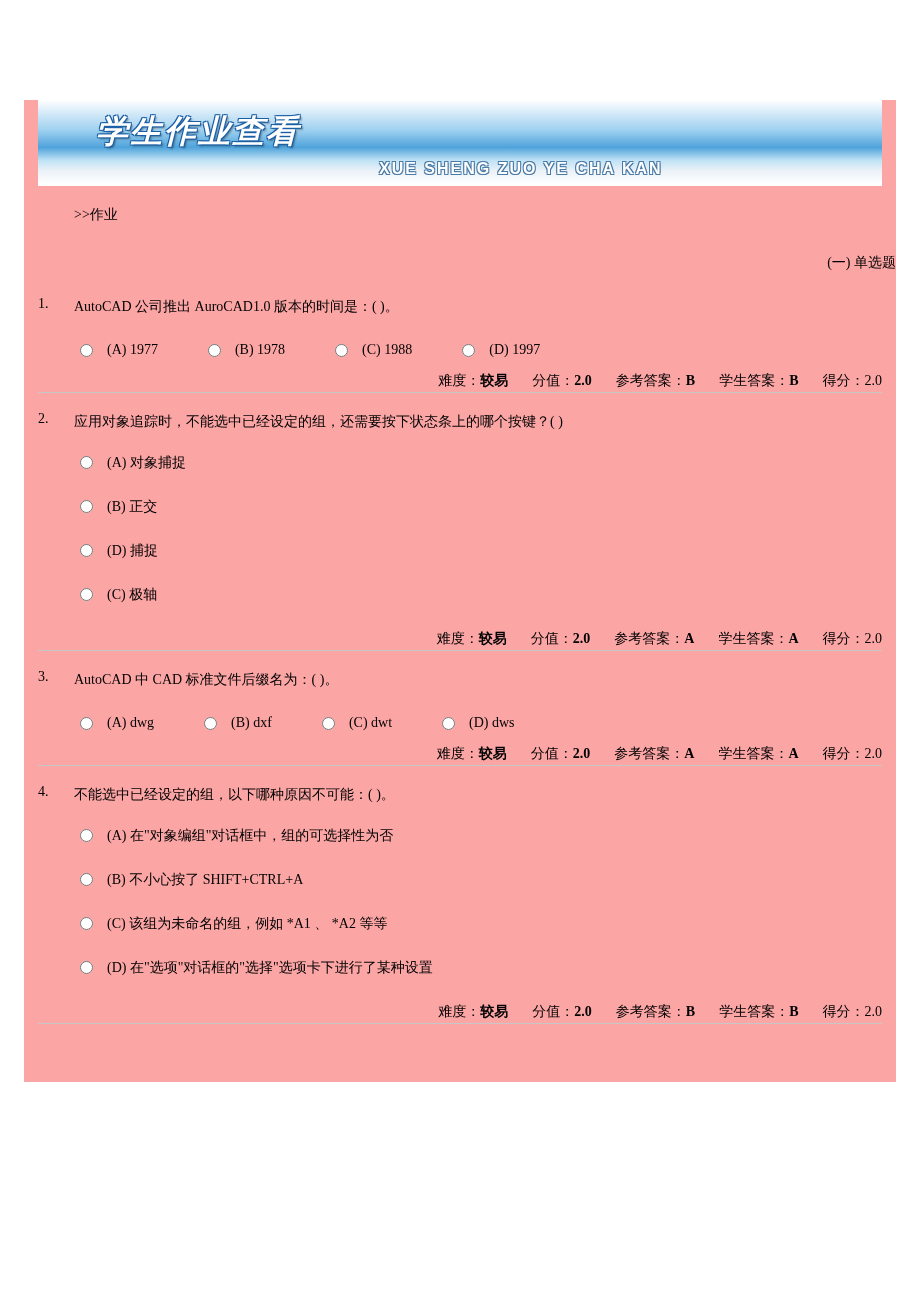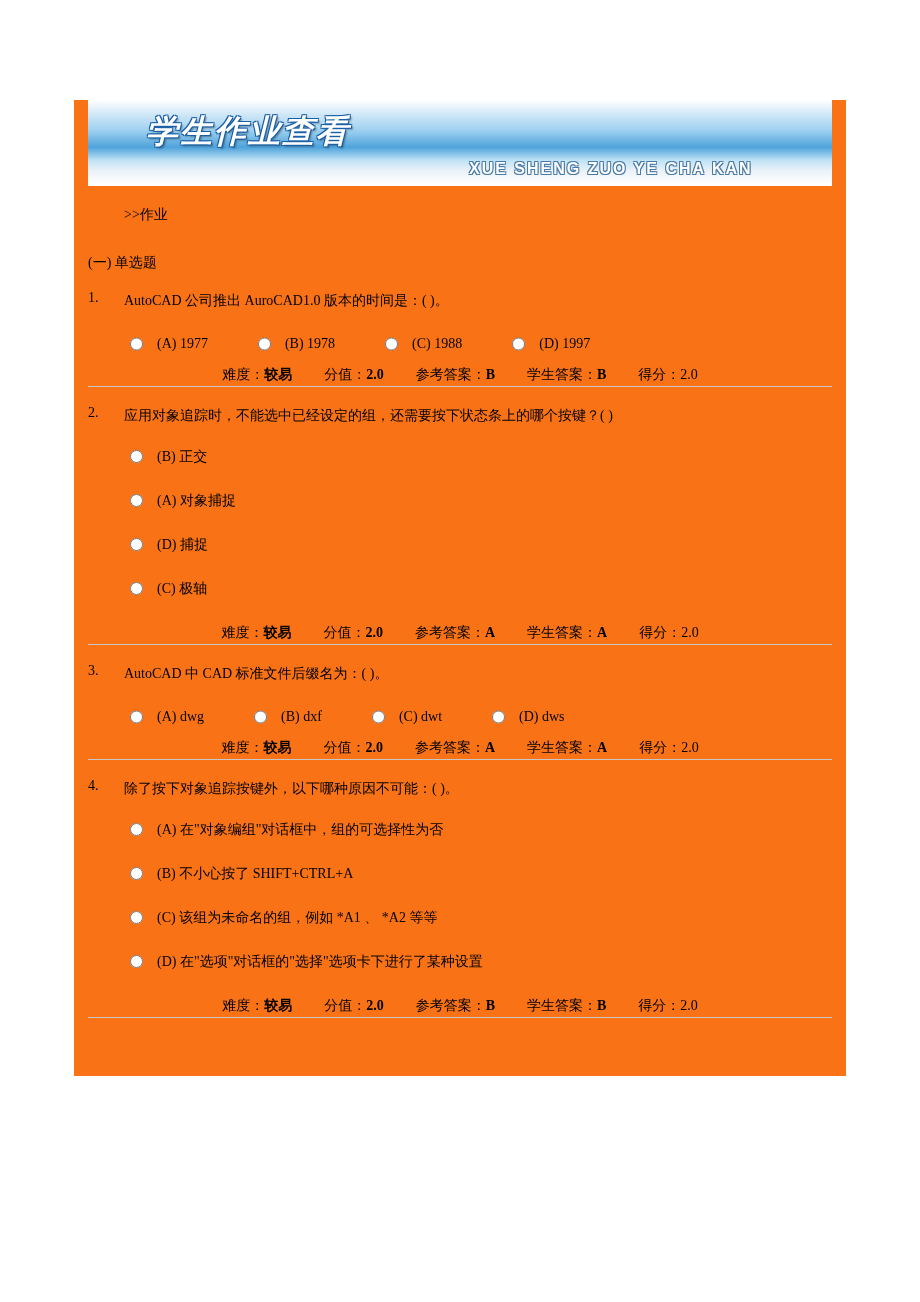--- a/index.html
+++ b/index.html
@@ -4,23 +4,23 @@
 <style>
   body {
     margin: 0;
     padding: 0;
     font-family: "SimSun", "宋体", serif;
     background: #fff;
     color: #000;
     font-size: 14px;
   }
   .page {
-    width: 772px;
+    width: 872px;
     margin: 0 auto;
-    background: #f97316;
+    background: #fca5a5;
     padding-bottom: 40px;
   }
   .banner {
     height: 86px;
     margin: 100px 14px 6px 14px;
     position: relative;
     background: linear-gradient(to bottom,
         #ffffff 0%,
         #cde6f7 18%,
         #9fd1f0 35%,
@@ -54,29 +54,29 @@
     font-family: Arial, sans-serif;
     font-weight: bold;
     font-size: 16px;
     color: #ffffff;
     letter-spacing: 2px;
     text-shadow:
        1px 1px 0 #4a7aa6,
       -1px 1px 0 #4a7aa6,
        1px -1px 0 #4a7aa6,
       -1px -1px 0 #4a7aa6;
-    margin-left: 40px;
   }
   .crumb {
     margin: 20px 0 10px 50px;
     font-size: 14px;
   }
   .section-title {
-    margin: 30px 0 18px 14px;
-    font-size: 14px;
+    margin: 30px 0 24px 14px;
+    font-size: 14px;
+    text-align: right;
   }
   .question-block {
     margin: 0 14px;
   }
   .q-row {
     display: flex;
     align-items: flex-start;
     margin-bottom: 6px;
   }
   .q-num {
@@ -89,41 +89,42 @@
     line-height: 1.6;
   }
   .options-inline {
     display: flex;
     align-items: center;
     gap: 50px;
     margin: 24px 0 14px 42px;
   }
   .options-inline .opt {
     display: flex;
+    align-items: center;
     gap: 14px;
   }
   .options-stack {
     margin: 20px 0 0 42px;
   }
   .options-stack .opt {
     display: flex;
     align-items: center;
     gap: 14px;
     margin-bottom: 26px;
   }
   .opt input[type=radio] {
     margin: 0;
   }
   .opt-label {
     font-size: 14px;
   }
   .meta-row {
     display: flex;
-    justify-content: center;
-    gap: 32px;
+    justify-content: flex-end;
+    gap: 24px;
     margin: 6px 14px 2px 14px;
     font-size: 14px;
   }
   .meta-row .pair { white-space: nowrap; }
   .meta-row .bold { font-weight: bold; }
   hr.divider {
     border: none;
     border-top: 1px solid #c7c7c7;
     margin: 2px 14px 18px 14px;
   }
@@ -176,25 +177,25 @@
       </div>
       <hr class="divider">
       <div class="question-block">
         <div class="q-row">
           <div class="q-num">2.</div>
           <div class="q-text">应用对象追踪时，不能选中已经设定的组，还需要按下状态条上的哪个按键？( )</div>
         </div>
         <div class="options-stack">
           <div class="opt">
             <input type="radio" name="q1" style="">
+            <span class="opt-label">(A) 对象捕捉</span>
+          </div>
+          <div class="opt">
+            <input type="radio" name="q1" style="">
             <span class="opt-label">(B) 正交</span>
-          </div>
-          <div class="opt">
-            <input type="radio" name="q1" style="">
-            <span class="opt-label">(A) 对象捕捉</span>
           </div>
           <div class="opt">
             <input type="radio" name="q1" style="">
             <span class="opt-label">(D) 捕捉</span>
           </div>
           <div class="opt">
             <input type="radio" name="q1" style="">
             <span class="opt-label">(C) 极轴</span>
           </div>
         </div>
@@ -235,21 +236,21 @@
         <span class="pair"><span>难度：</span><span class="bold">较易</span></span>
         <span class="pair"><span>分值：</span><span class="bold">2.0</span></span>
         <span class="pair"><span>参考答案：</span><span class="bold">A</span></span>
         <span class="pair"><span>学生答案：</span><span class="bold">A</span></span>
         <span class="pair"><span>得分：</span><span>2.0</span></span>
       </div>
       <hr class="divider">
       <div class="question-block">
         <div class="q-row">
           <div class="q-num">4.</div>
-          <div class="q-text">除了按下对象追踪按键外，以下哪种原因不可能：( )。</div>
+          <div class="q-text">不能选中已经设定的组，以下哪种原因不可能：( )。</div>
         </div>
         <div class="options-stack">
           <div class="opt">
             <input type="radio" name="q3" style="">
             <span class="opt-label">(A) 在"对象编组"对话框中，组的可选择性为否</span>
           </div>
           <div class="opt">
             <input type="radio" name="q3" style="">
             <span class="opt-label">(B) 不小心按了 SHIFT+CTRL+A</span>
           </div>

